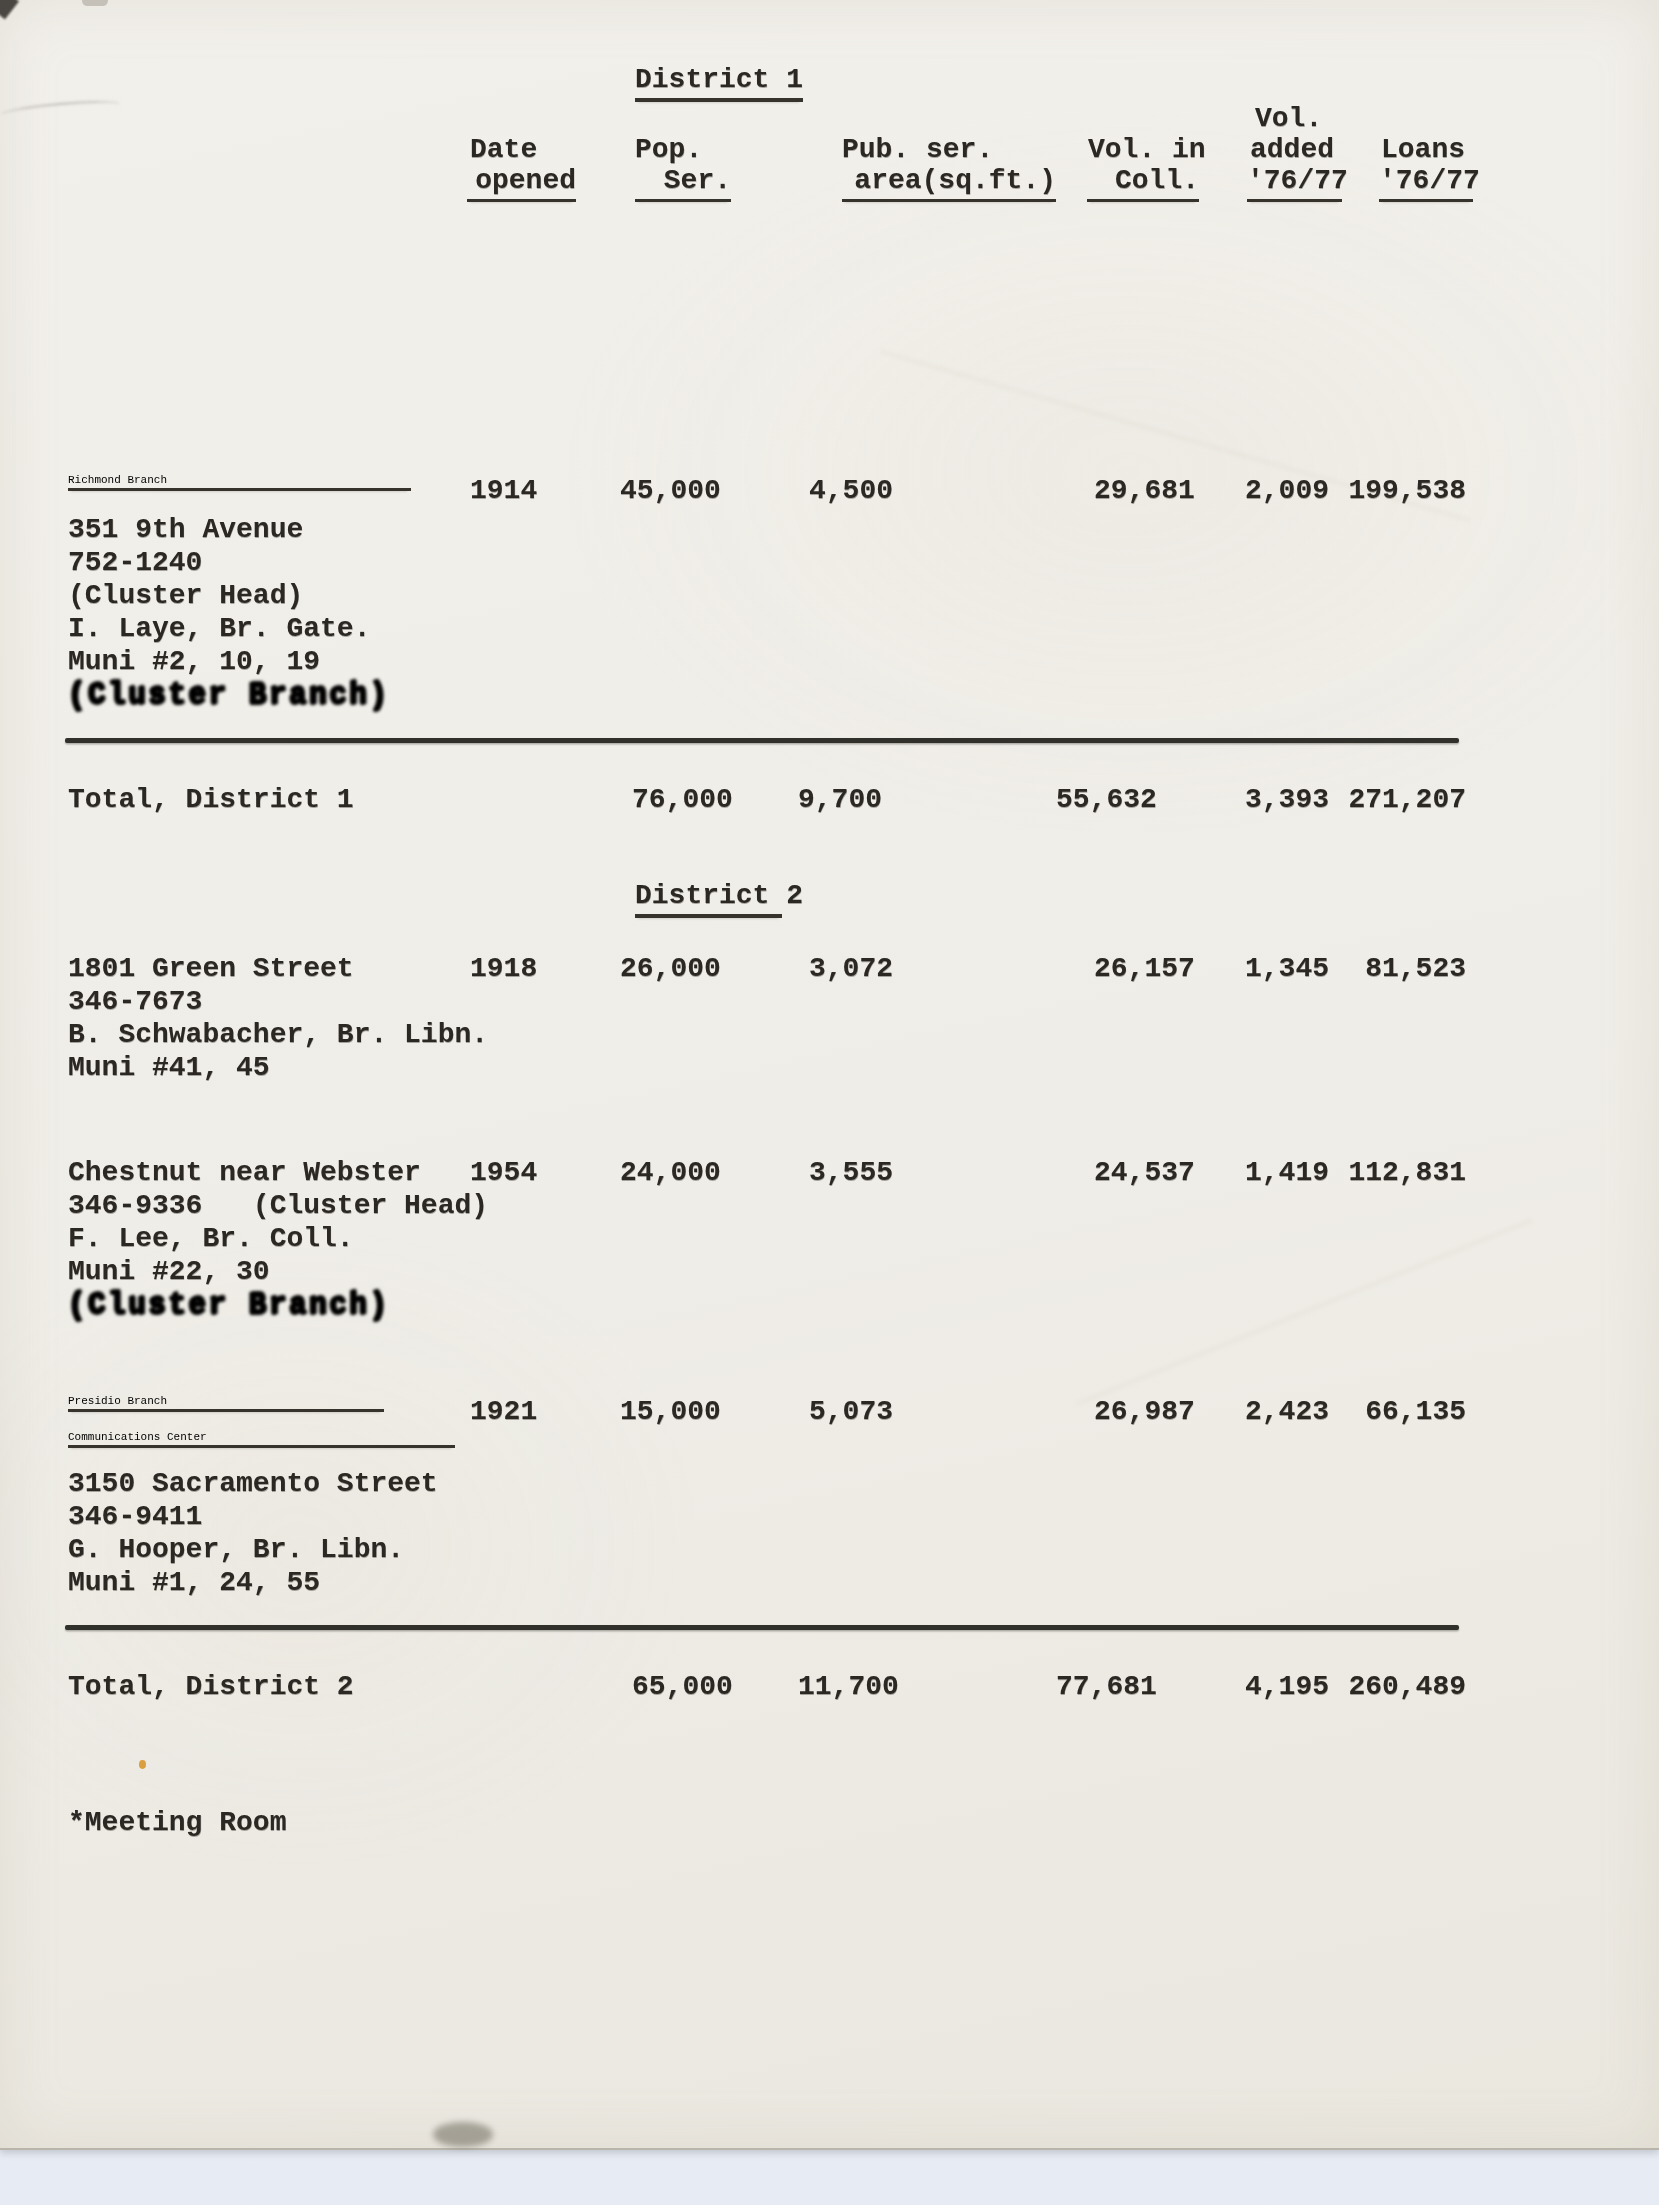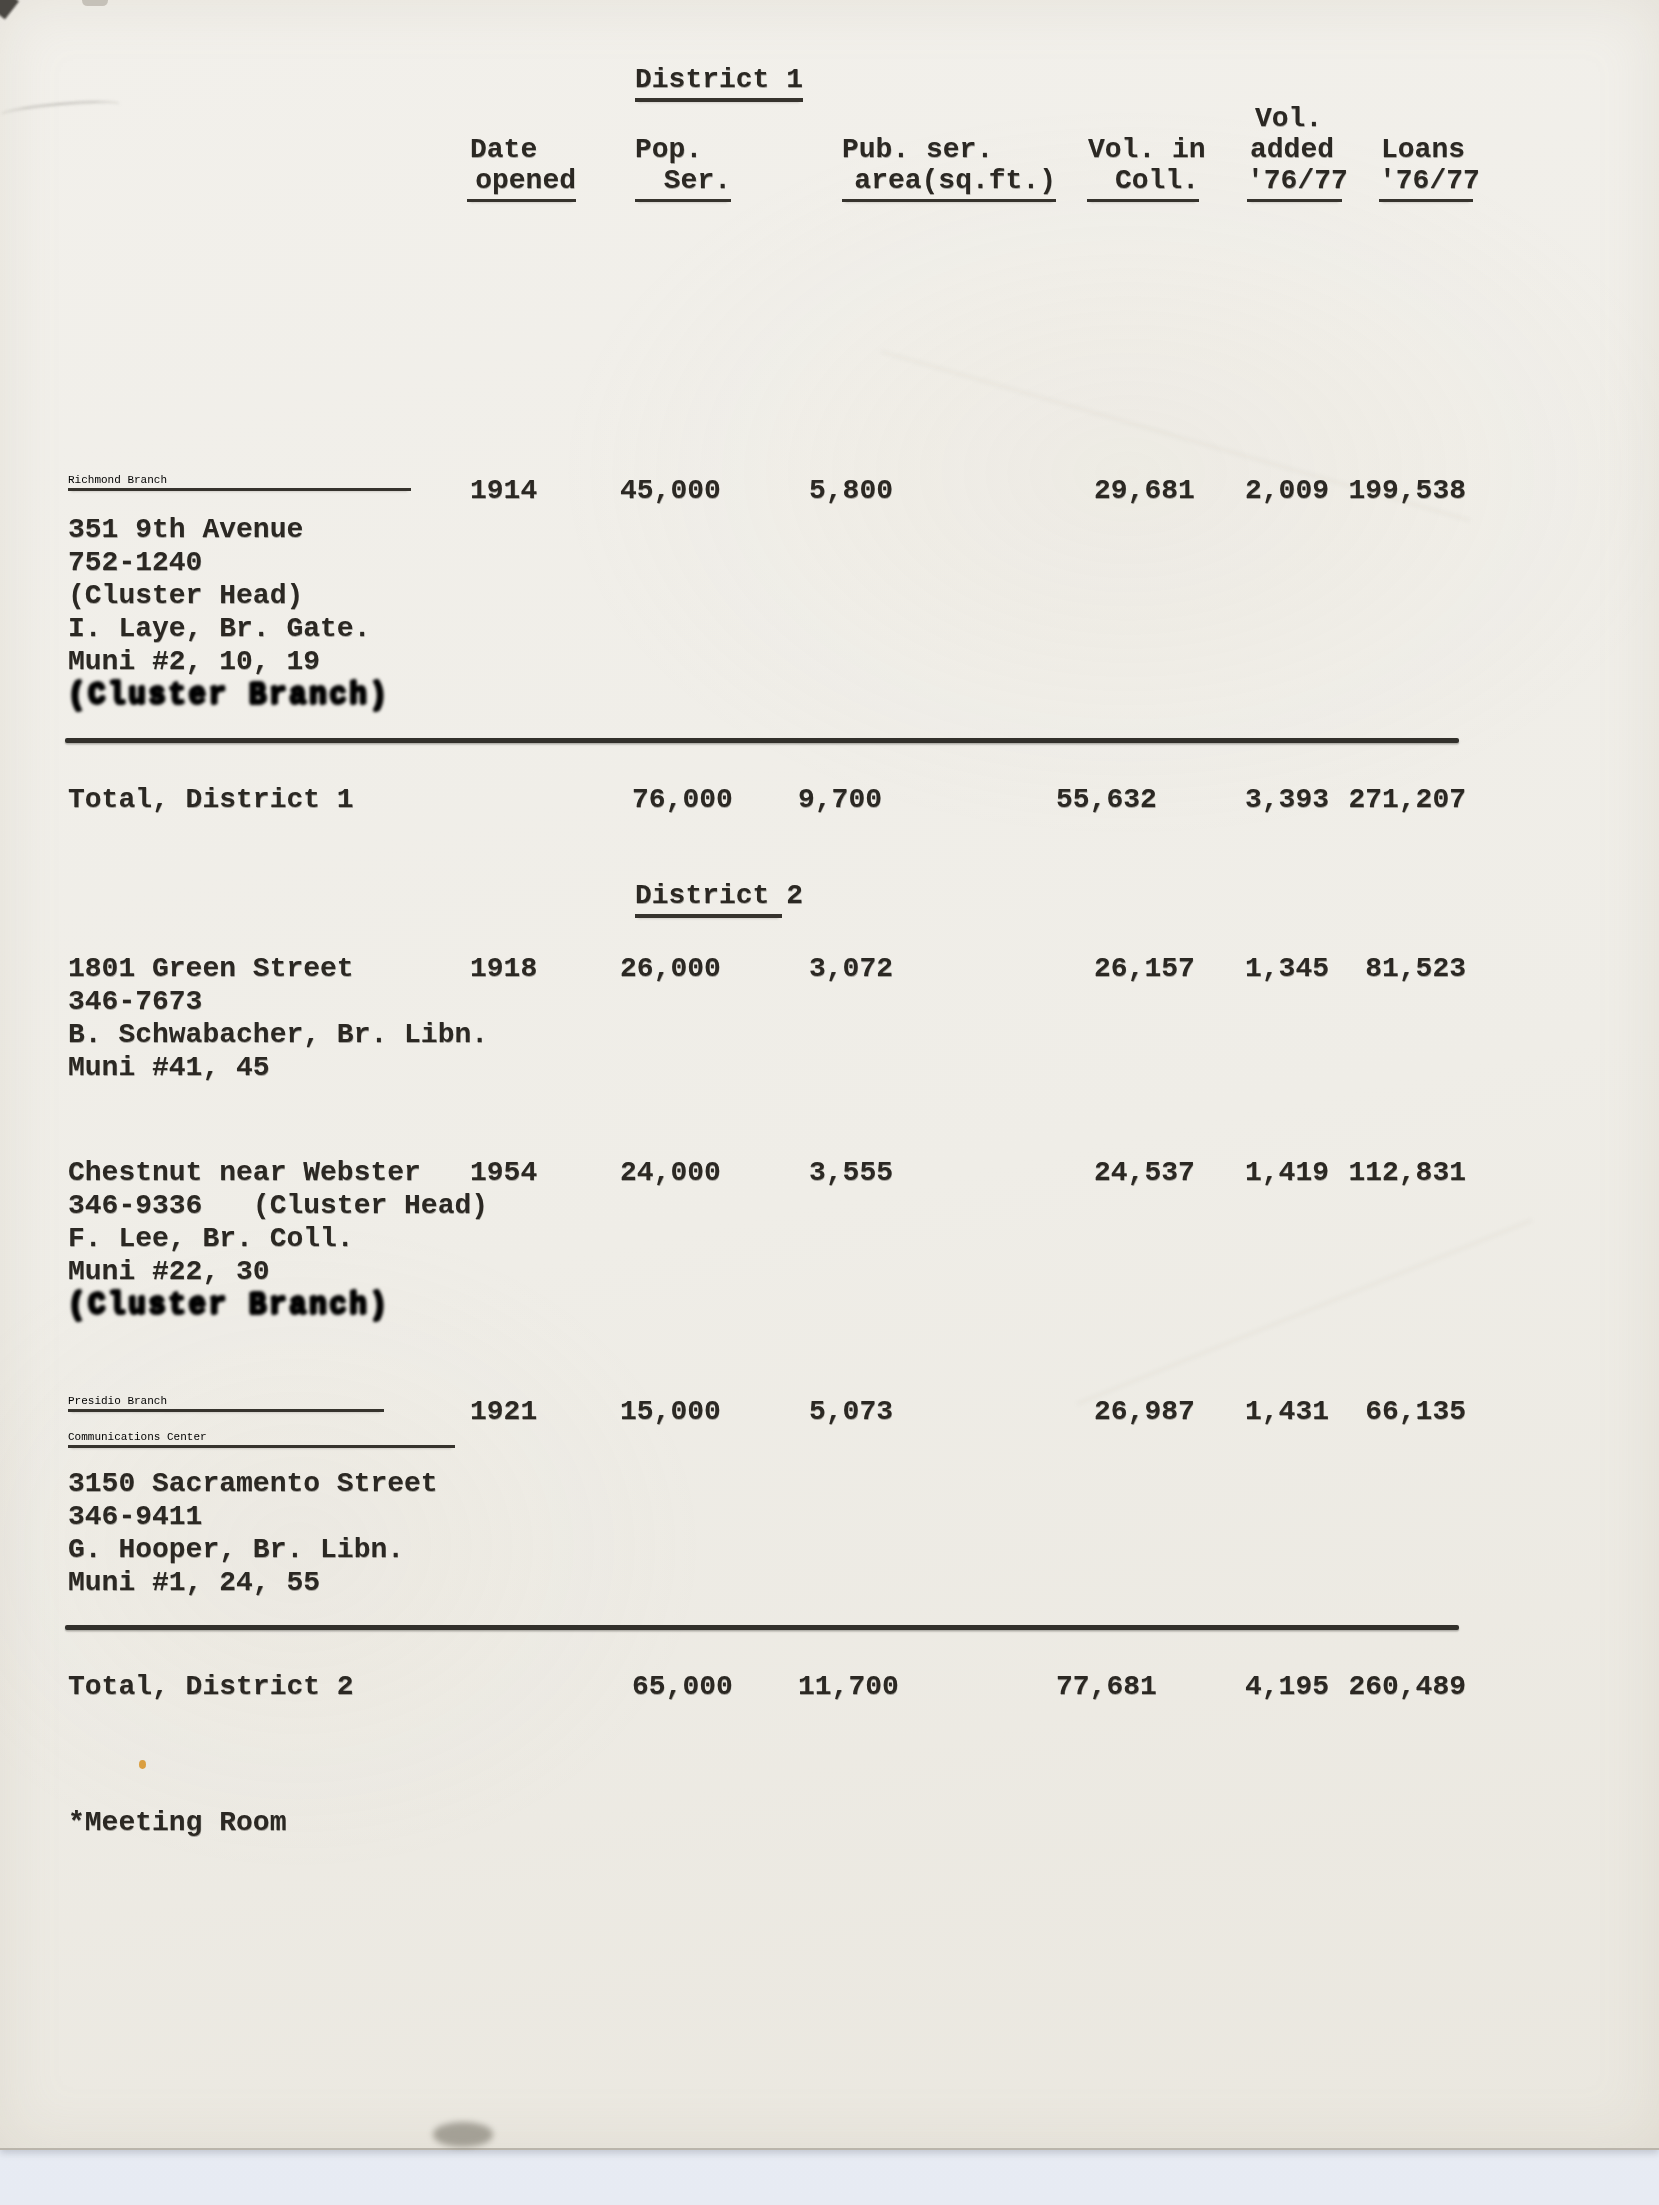--- a/index.html
+++ b/index.html
@@ -89,21 +89,21 @@
     <div class="branch" style="top:474px">
       <div class="bname"><span class="u" style="width:343px">Richmond Branch</span></div>
       <div class="bline">351 9th Avenue</div>
       <div class="bline">752-1240</div>
       <div class="bline">(Cluster Head)</div>
       <div class="bline">I. Laye, Br. Gate.</div>
       <div class="bline">Muni #2, 10, 19</div>
       <div class="struck">(Cluster Branch)</div>
       <div class="cell c-date">1914</div>
       <div class="cell c-pop">45,000</div>
-      <div class="cell c-area">5,800</div>
+      <div class="cell c-area">4,500</div>
       <div class="cell c-coll">29,681</div>
       <div class="cell c-added">2,009</div>
       <div class="cell c-loans">199,538</div>
     </div>
 
     <div class="rule" style="top:738px"></div>
     <div class="branch" style="top:783px">
       <div class="bline" style="position:absolute;left:0;top:0">Total, District 1</div>
       <div class="cell tc-pop">76,000</div>
       <div class="cell tc-area">9,700</div>
@@ -145,21 +145,21 @@
       <div class="bname short"><span class="u" style="width:316px">Presidio Branch</span></div>
       <div class="bname short"><span class="u" style="width:387px">Communications Center</span></div>
       <div class="bline">3150 Sacramento Street</div>
       <div class="bline">346-9411</div>
       <div class="bline">G. Hooper, Br. Libn.</div>
       <div class="bline">Muni #1, 24, 55</div>
       <div class="cell c-date">1921</div>
       <div class="cell c-pop">15,000</div>
       <div class="cell c-area">5,073</div>
       <div class="cell c-coll">26,987</div>
-      <div class="cell c-added">1,431</div>
+      <div class="cell c-added">2,423</div>
       <div class="cell c-loans">66,135</div>
     </div>
 
     <div class="rule" style="top:1625px"></div>
     <div class="branch" style="top:1670px">
       <div class="bline" style="position:absolute;left:0;top:0">Total, District 2</div>
       <div class="cell tc-pop">65,000</div>
       <div class="cell tc-area">11,700</div>
       <div class="cell tc-coll">77,681</div>
       <div class="cell c-added">4,195</div>

